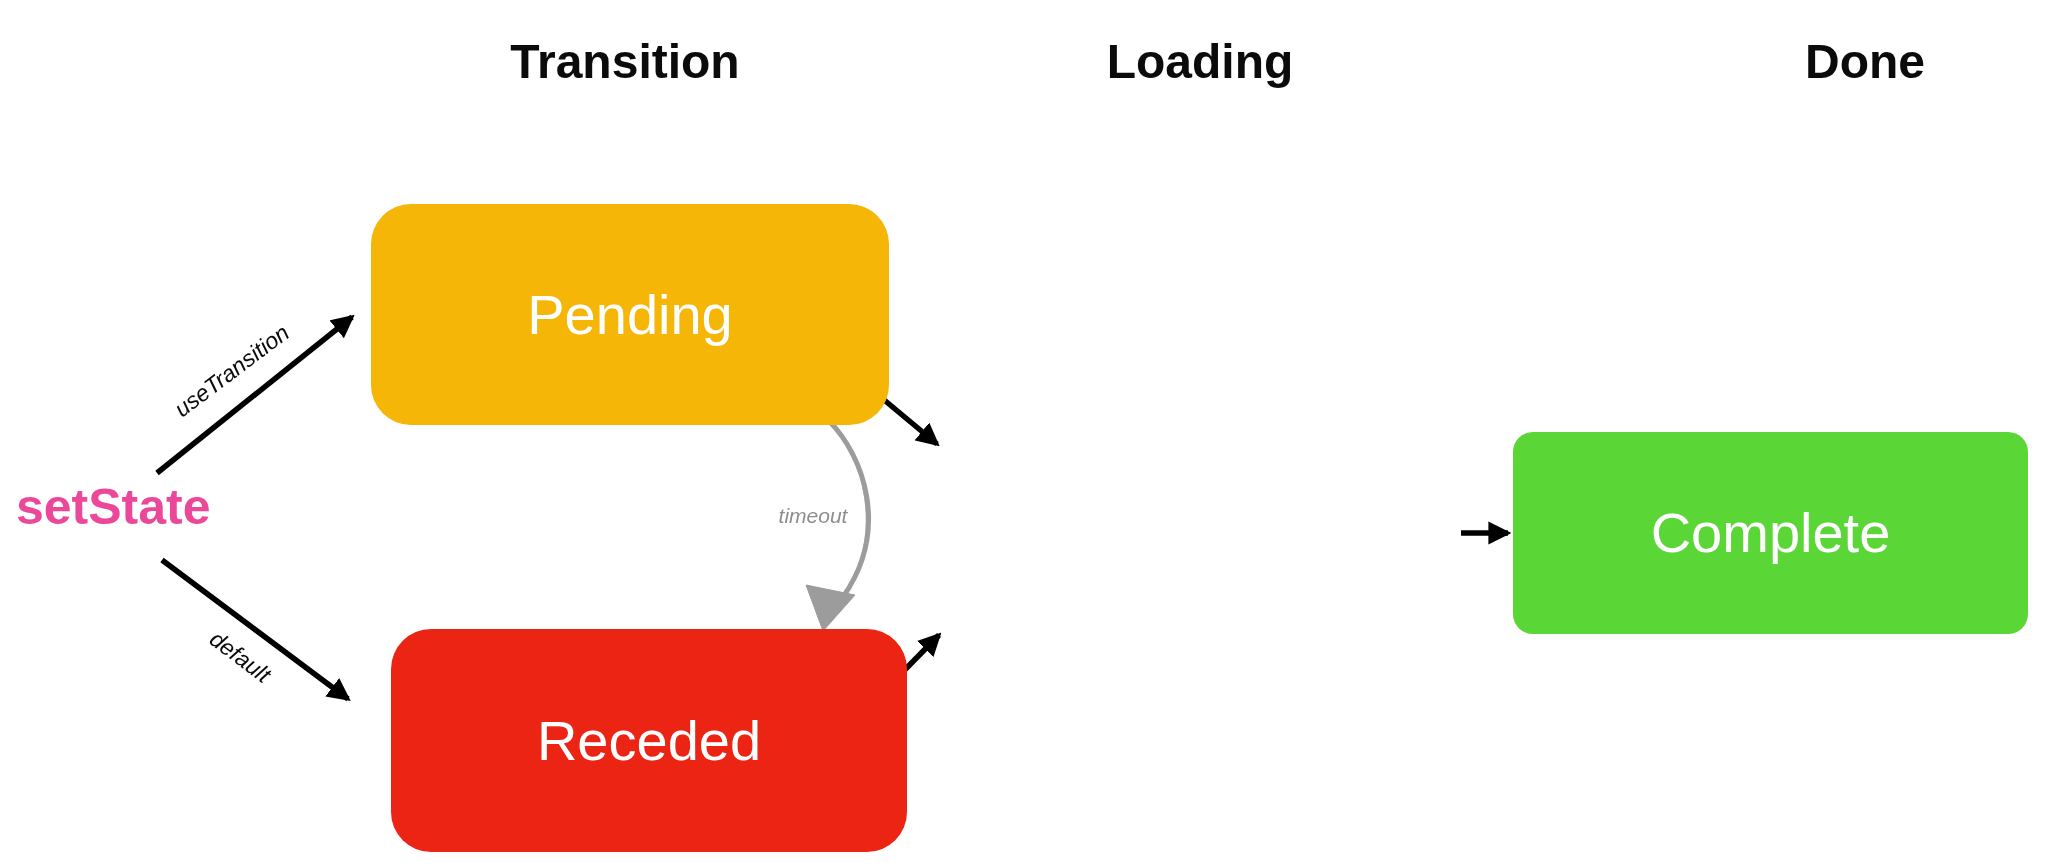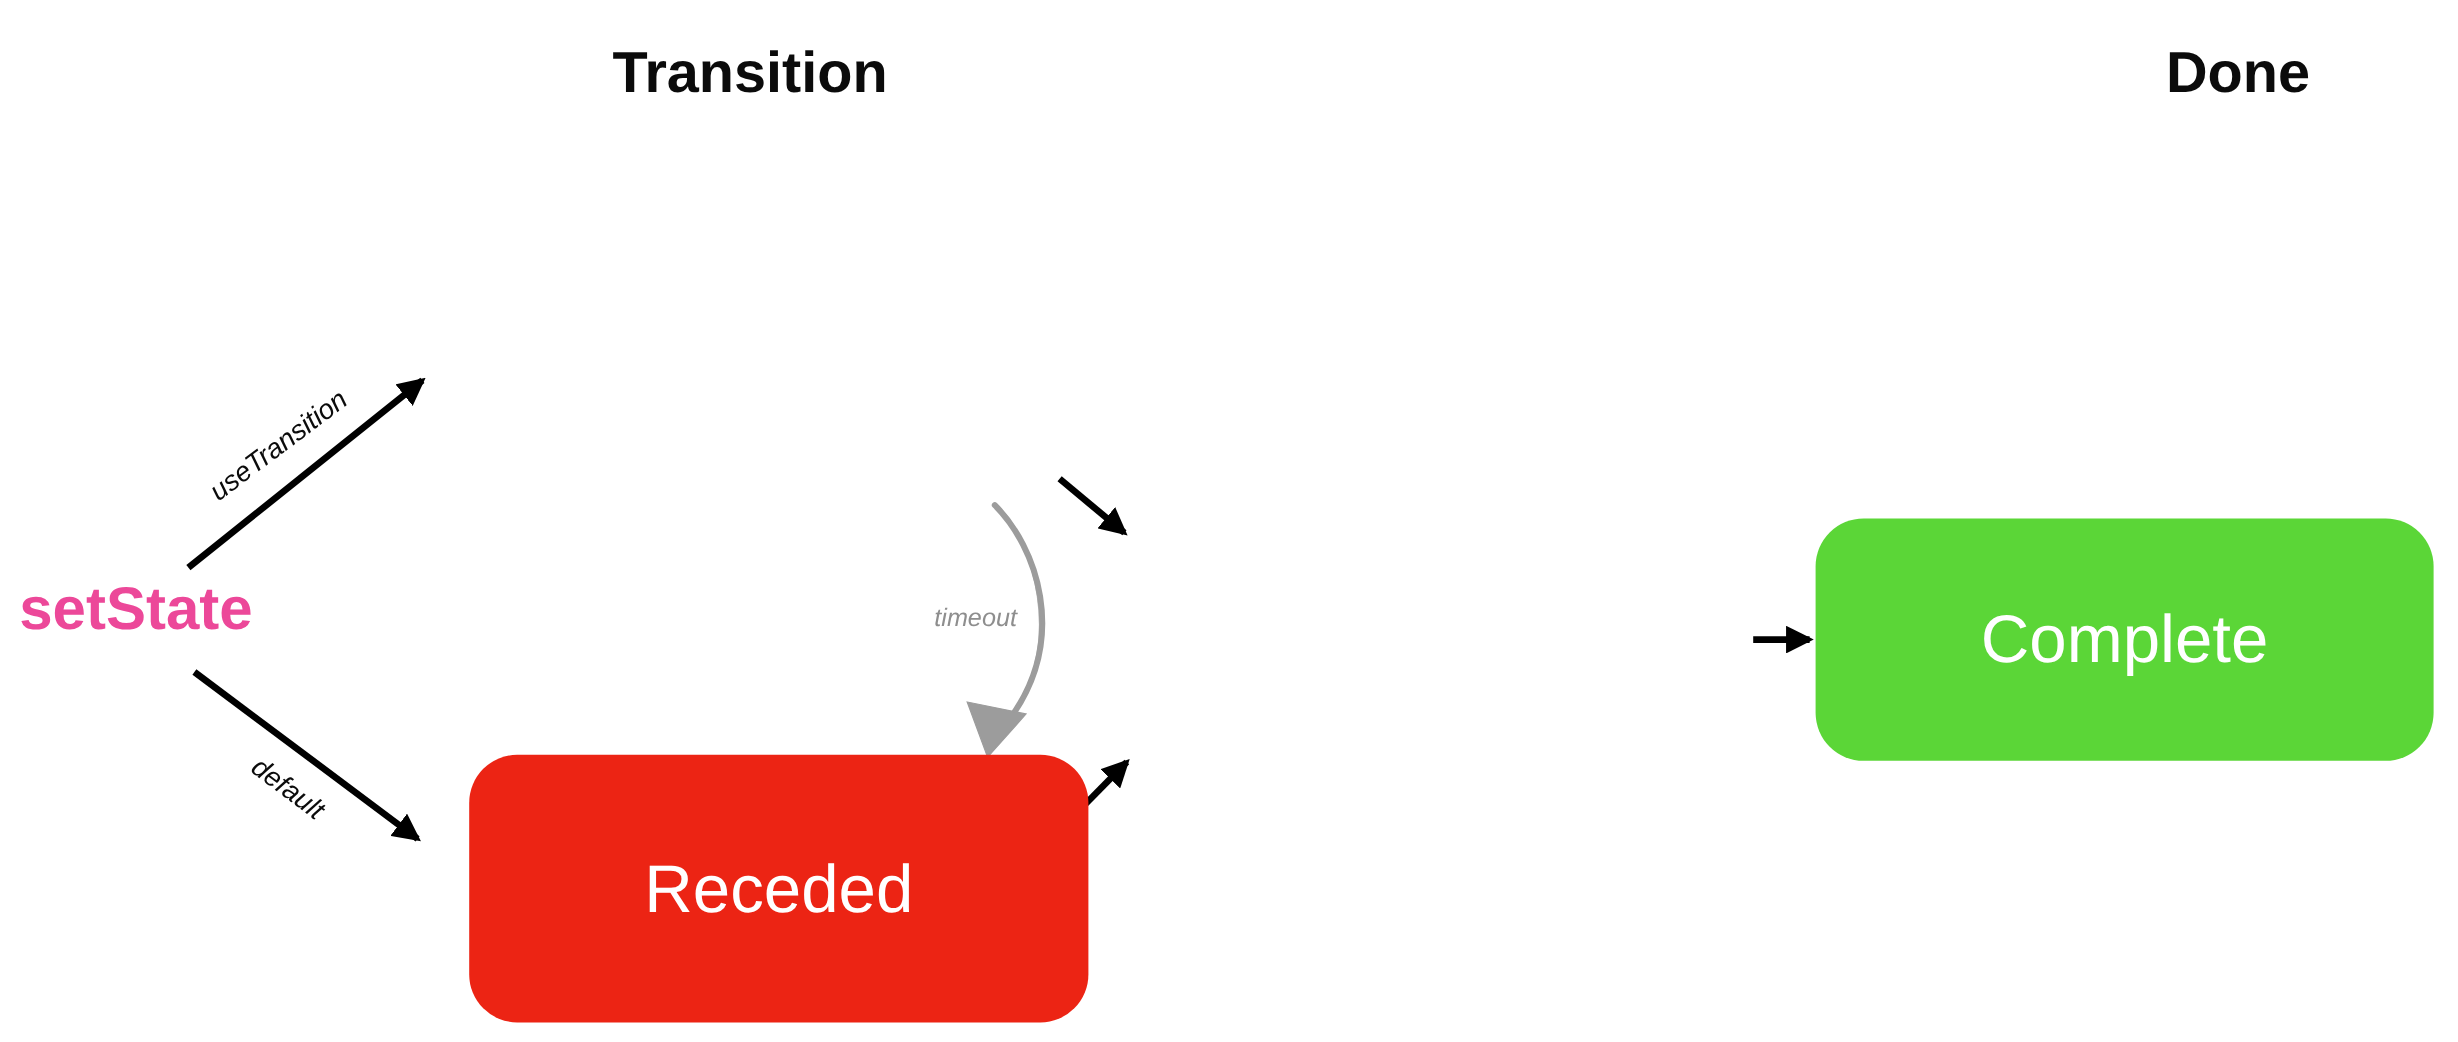--- a/index.html
+++ b/index.html
@@ -38,21 +38,21 @@
     align-items: center;
     justify-content: center;
     color: #ffffff;
     font-size: 56px;
     line-height: 1;
     white-space: nowrap;
   }
   .node-pending  { left: 371px; top: 204px; width: 518px; height: 221px; background: #F5B608; }
   .node-receded  { left: 371px; top: 629px; width: 516px; height: 223px; background: #EC2414; margin-left: 20px; }
   .node-skeleton { left: 941px; top: 432px; width: 516px; height: 202px; background: #12A1F8; }
-  .node-complete { left: 1513px; top: 432px; width: 515px; height: 202px; background: #5BD637; }
+  .node-complete { left: 1513px; top: 432px; width: 515px; height: 202px; background: #5BD637; border-radius: 20px; }
   .edge-label {
     position: absolute;
     transform: translate(-50%, -50%);
     font-style: italic;
     font-size: 23px;
     color: #0b0b0b;
     line-height: 1;
     white-space: nowrap;
   }
   .lbl-usetransition { left: 232px; top: 371px; transform: translate(-50%,-50%) rotate(-37deg); }
@@ -86,24 +86,28 @@
     <line class="arrow-line" x1="1461" y1="533" x2="1508" y2="533" marker-end="url(#ah)"></line>
 
     <g>
       <path class="sketch-line" d="M 829 421 C 864 456, 890 530, 843 597" stroke-width="5"></path>
       <path class="sketch-line" d="M 833 424 C 862 452, 884 534, 848 588" stroke-width="2" opacity="0.75"></path>
       <polygon class="sketch-head" points="806,585 855,595 823,631"></polygon>
     </g>
   </svg>
 
   <div class="col-header" style="left:625px">Transition</div>
+  <div class="col-header" style="left:1200px">Loading</div>
   <div class="col-header" style="left:1865px">Done</div>
 
   <div class="source-label">setState</div>
 
+  <div class="node node-pending">
+    <span>Pending</span>
+  </div>
   <div class="node node-receded">
     <span>Receded</span>
   </div>
   <div class="node node-complete">
     <span>Complete</span>
   </div>
 
   <div class="edge-label lbl-usetransition">useTransition</div>
   <div class="edge-label lbl-default">default</div>
   <div class="edge-label lbl-timeout">timeout</div>

